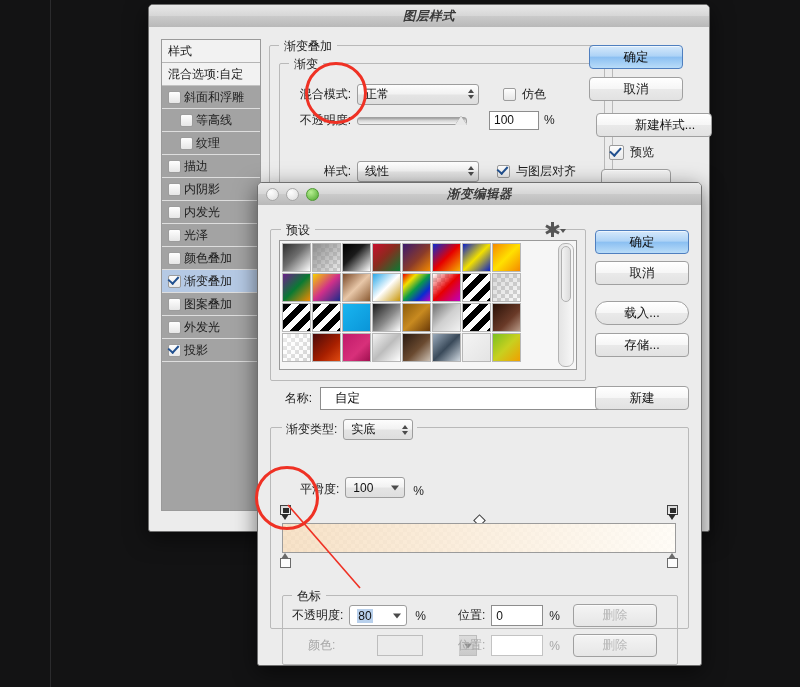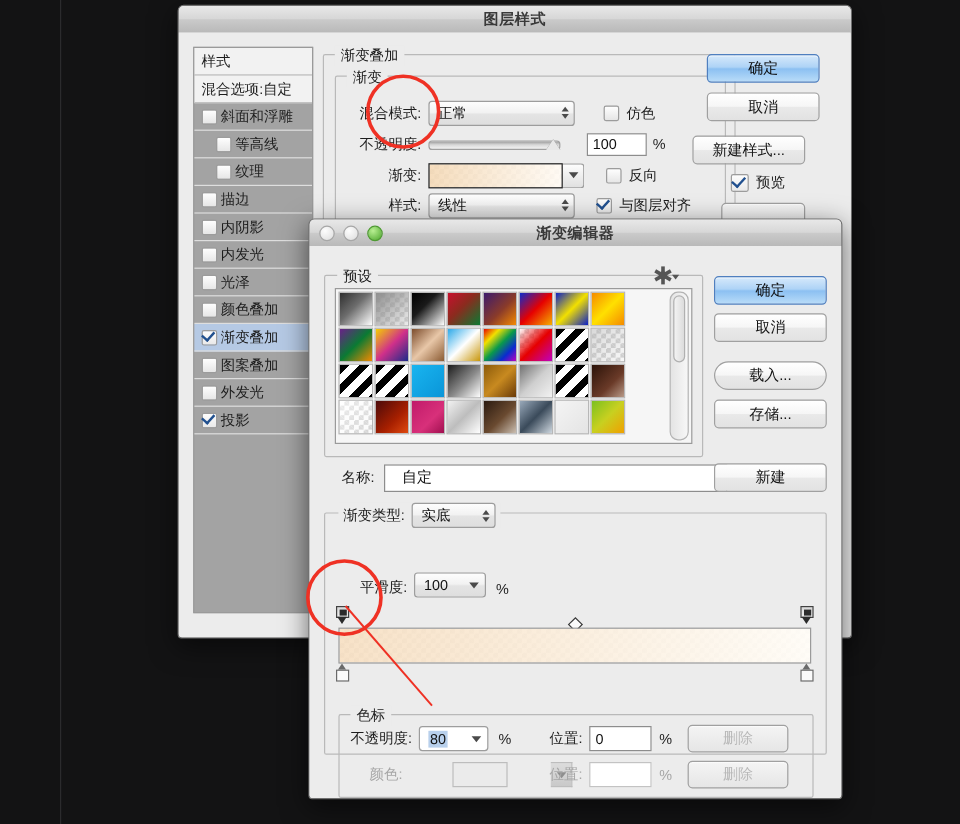--- a/index.html
+++ b/index.html
@@ -16,21 +16,21 @@
 
   .vline{position:absolute;left:50px;top:0;width:1px;height:687px;background:#2b2b2d;}
 
   
   .window{position:absolute;background:#ececec;border:1px solid #6f6f6f;
           box-shadow:0 6px 22px rgba(0,0,0,.55);border-radius:5px 5px 3px 3px;}
   .titlebar{height:22px;border-radius:4px 4px 0 0;
             background:linear-gradient(to bottom,#e8e8e8 0%,#d7d7d7 48%,#cacaca 52%,#b9b9b9 100%);
             border-bottom:1px solid #8d8d8d;position:relative;}
   .titlebar .title{position:absolute;left:0;right:0;top:3px;text-align:center;
-            font-size:12.5px;color:#3a3a3a;font-weight:bold;letter-spacing:.5px;}
+            font-size:12.5px;color:#3a3a3a;font-weight:bold;letter-spacing:.5px;font-style:italic;}
   .traffic{position:absolute;left:8px;top:5px;display:flex;gap:7px;}
   .tl{width:11px;height:11px;border-radius:50%;border:1px solid #a7a7a7;
       background:radial-gradient(circle at 35% 30%,#fdfdfd,#dcdcdc);}
   .tl.green{border:1px solid #4e9a32;background:radial-gradient(circle at 35% 30%,#b8ef92,#4ca62c);}
 
   .body{position:absolute;left:0;right:0;top:22px;bottom:0;background:#ececec;border-radius:0 0 3px 3px;}
 
   
   #layerstyle{left:148px;top:4px;width:560px;height:526px;}
   #layerstyle .body{background:#ececec;}
@@ -258,46 +258,37 @@
         <div class="slider" style="width:110px;margin-left:6px;">
           <div class="track"></div>
           <div class="knob" style="left:98px;"></div>
         </div>
         <div class="numfield" style="width:40px;margin-left:22px;">
           <span>100</span>
         </div>
         <span class="lab" style="margin-left:5px;">%</span>
       </div>
 
-      <div class="row" style="left:130px;top:108px;width:324px;height:22px;">
-        <span class="lab" style="width:72px;text-align:right;">渐变:</span>
-        <div class="gradswatch" style="width:110px;margin-left:6px;"></div>
-        <div class="gradbtn">
-            <span class="caret"></span>
-          </div>
-        <span class="cbx" style="margin-left:18px;"></span>
-        <span class="lab" style="margin-left:6px;">反向</span>
-      </div>
 
       <div class="row" style="left:130px;top:134px;width:324px;height:20px;">
         <span class="lab" style="width:72px;text-align:right;">样式:</span>
         <div class="select" style="width:110px;margin-left:6px;">
           <span>线性</span>
           <span class="arrows">
               <i class="up"></i>
               <i class="dn"></i>
             </span>
         </div>
         <span class="cbx on" style="margin-left:18px;"></span>
         <span class="lab" style="margin-left:6px;">与图层对齐</span>
       </div>
 
       <div class="btn primary" style="position:absolute;left:440px;top:18px;width:92px;">确定</div>
       <div class="btn" style="position:absolute;left:440px;top:50px;width:92px;">取消</div>
-      <div class="btn" style="position:absolute;left:428px;top:86px;width:92px;">新建样式...</div>
+      <div class="btn" style="position:absolute;left:447px;top:86px;width:92px;padding-left:22px;">新建样式...</div>
       <div class="row" style="left:460px;top:117px;">
         <span class="cbx big on"></span>
         <span class="lab" style="margin-left:6px;">预览</span>
       </div>
       <div class="btn ghost" style="position:absolute;left:452px;top:142px;width:68px;height:26px;"></div>
 
     </div>
   </div>
 
   <div class="window" id="gradeditor">

